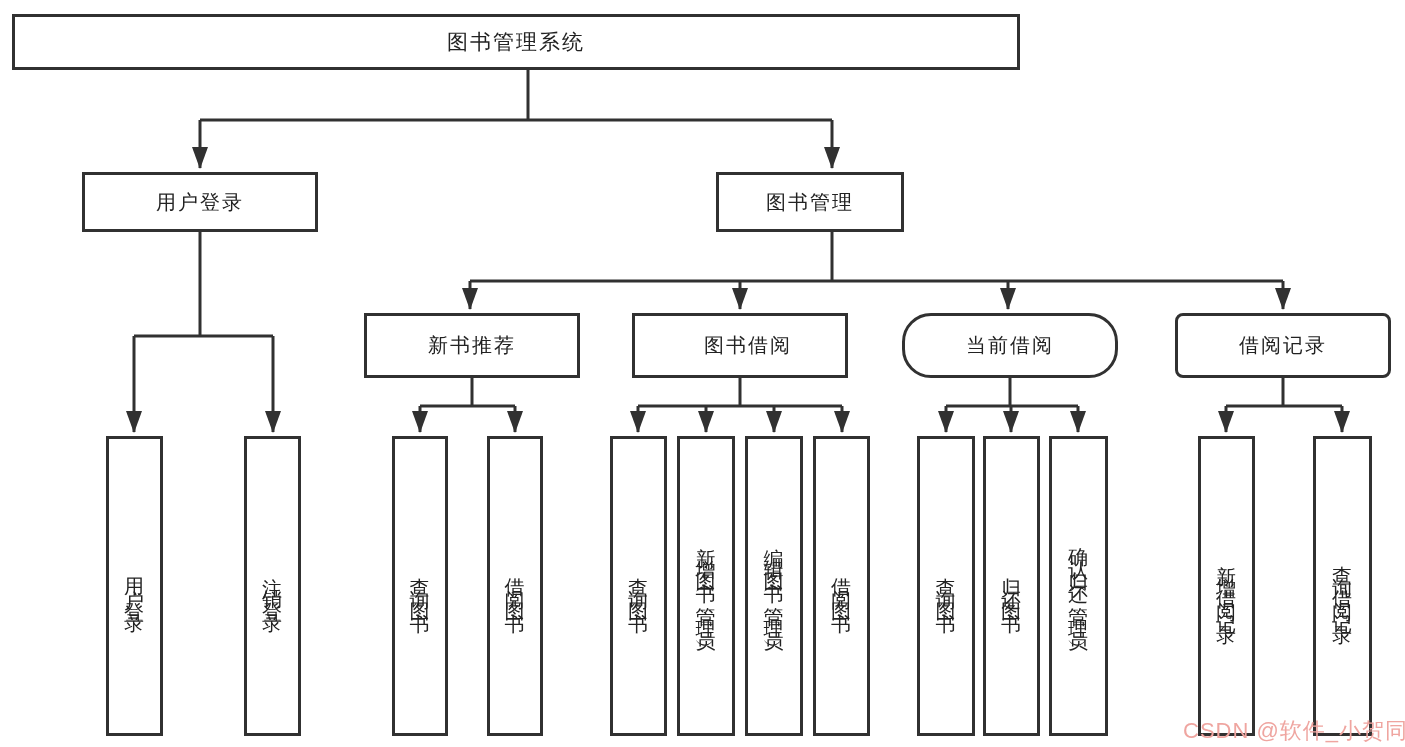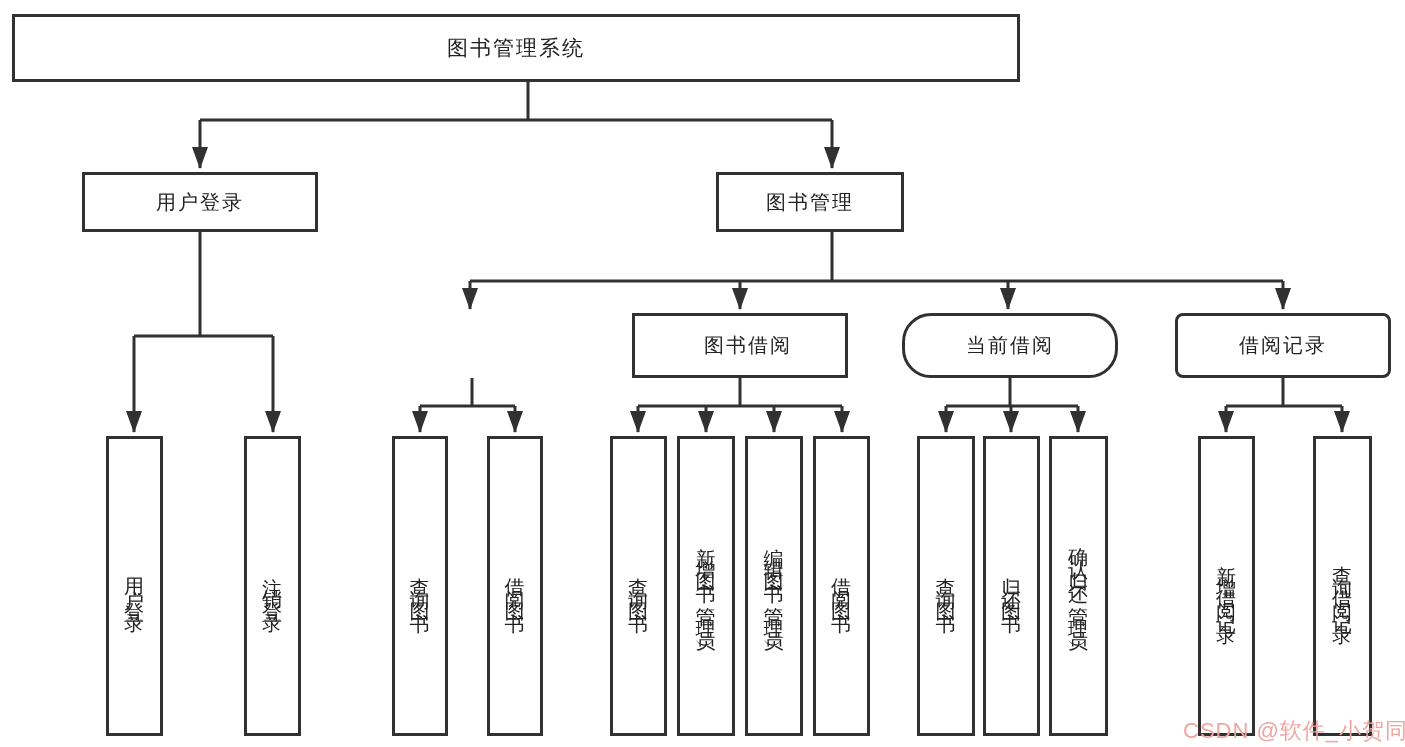--- a/index.html
+++ b/index.html
@@ -119,25 +119,26 @@
     </g>
 
     <g>
       <line x1="1283" y1="378" x2="1283" y2="406"></line>
       <line x1="1226" y1="406" x2="1342" y2="406"></line>
       <line x1="1226" y1="406" x2="1226" y2="432" marker-end="url(#ah)"></line>
       <line x1="1342" y1="406" x2="1342" y2="432" marker-end="url(#ah)"></line>
     </g>
   </svg>
 
-  <div class="node root" style="left:12px; top:14px; width:1008px; height:68px;">图书管理系统</div>
+  <div class="node root" style="left:12px; top:14px; width:1008px; height:56px;">图书管理系统</div>
 
   <div class="node" style="left:82px; top:172px; width:236px; height:60px;">用户登录</div>
   <div class="node" style="left:716px; top:172px; width:188px; height:60px;">图书管理</div>
 
+  <div class="node" style="left:364px; top:313px; width:216px; height:65px;">新书推荐</div>
   <div class="node" style="left:632px; top:313px; width:216px; height:65px;padding-left:16px;">图书借阅</div>
   <div class="node" style="left:902px; top:313px; width:216px; height:65px;border-radius:29px;">当前借阅</div>
   <div class="node" style="left:1175px; top:313px; width:216px; height:65px;border-radius:8px;">借阅记录</div>
 
   <div class="node vert" style="left:106px; top:436px; width:57px; height:300px;">用户登录</div>
   <div class="node vert" style="left:244px; top:436px; width:57px; height:300px;">注销登录</div>
 
   <div class="node vert" style="left:392px; top:436px; width:56px; height:300px;">查询图书</div>
   <div class="node vert" style="left:487px; top:436px; width:56px; height:300px;">借阅图书</div>
 

